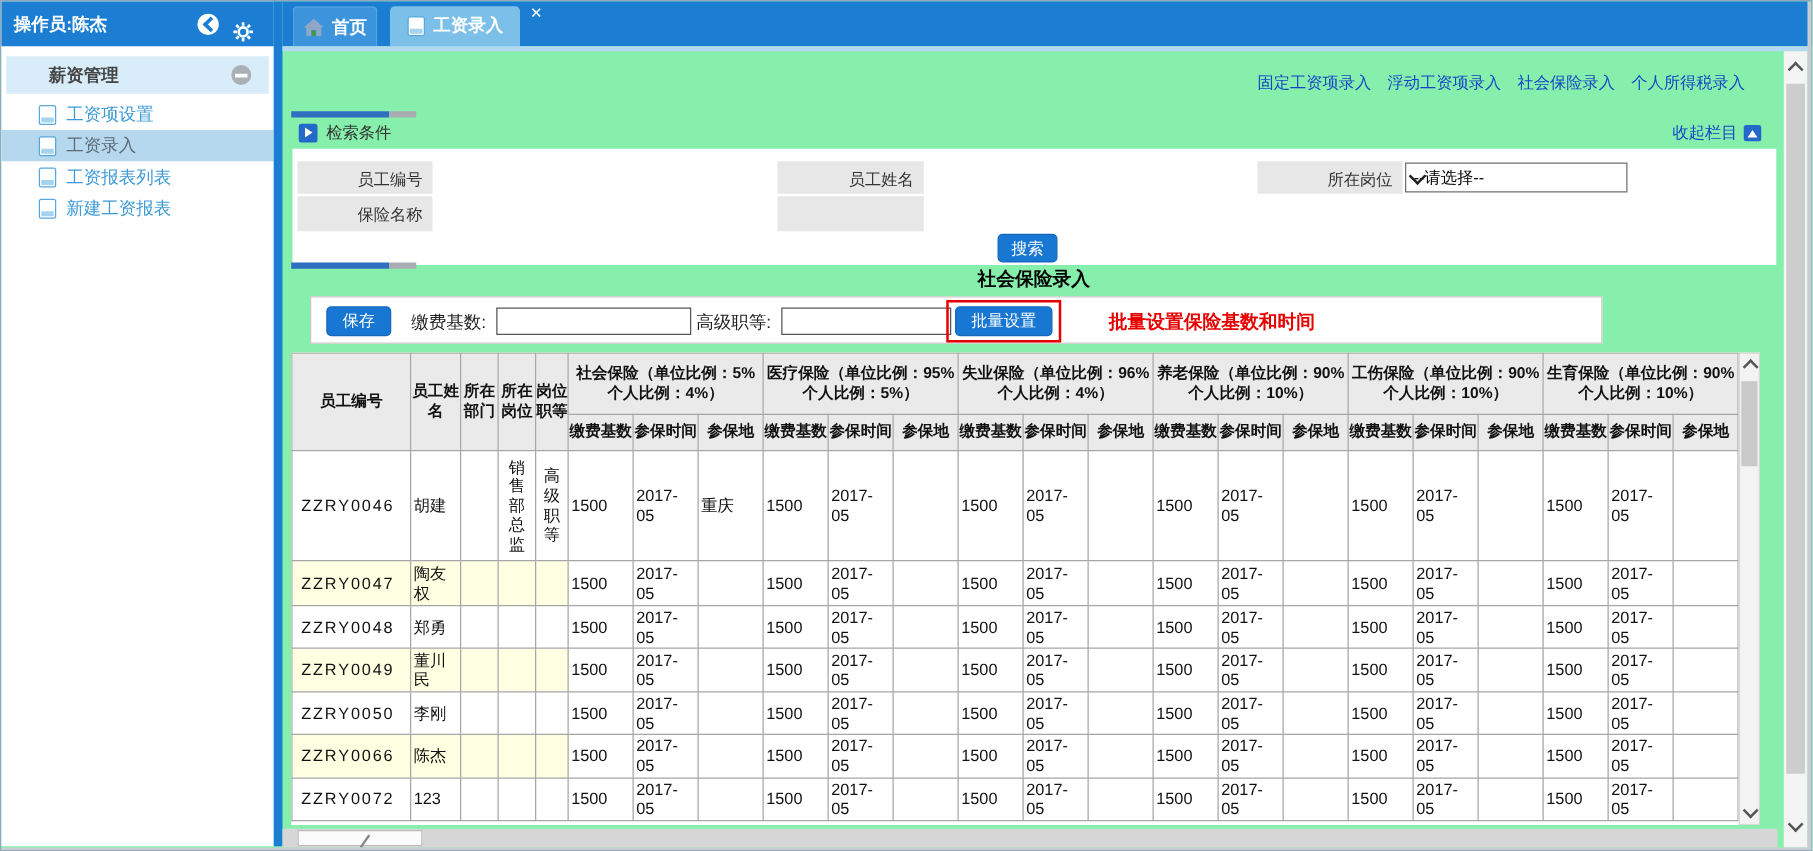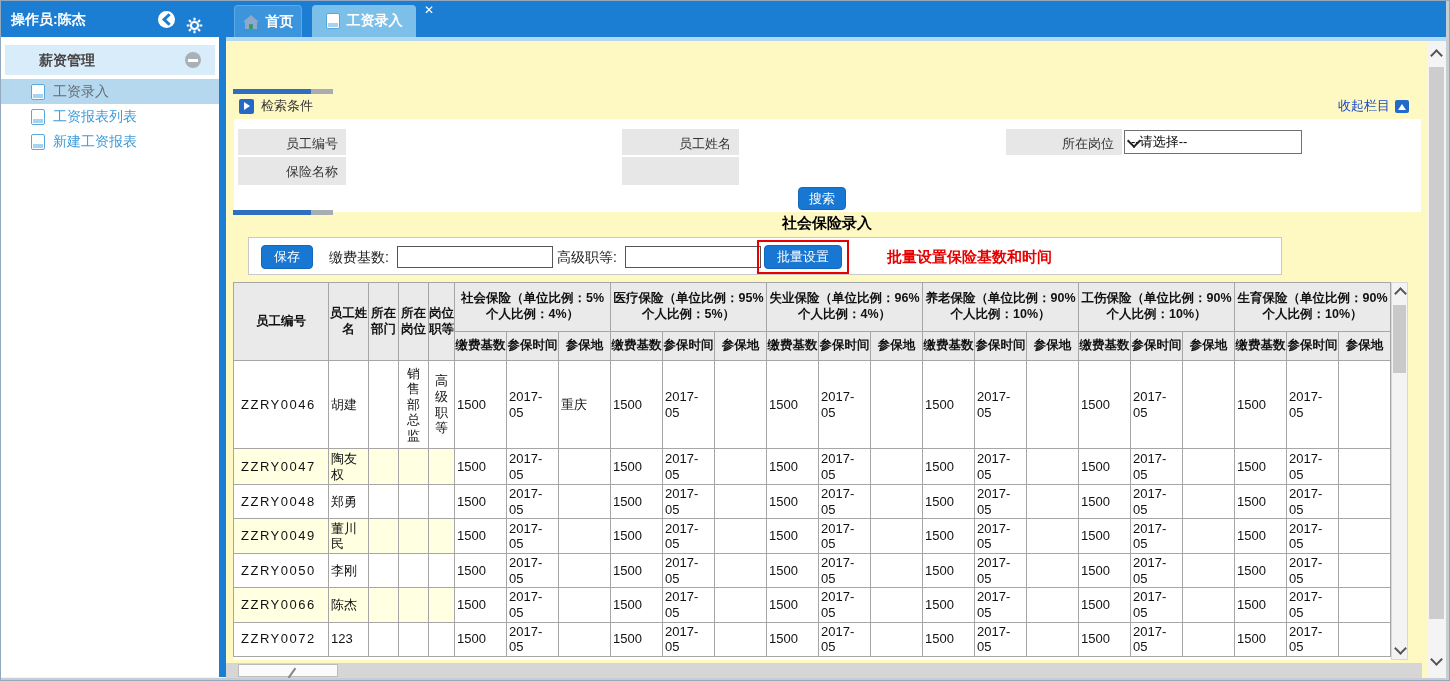--- a/index.html
+++ b/index.html
@@ -1,16 +1,16 @@
 <!DOCTYPE html>
 <html><head>
 <meta charset="utf-8">
 <style>
   html,body{margin:0;padding:0;background:#dde2e7;font-family:"Liberation Sans","DejaVu Sans",sans-serif;}
-  .window{position:relative;width:1450px;height:681px;background:#fef9c3;overflow:hidden;
+  .window{position:relative;width:1450px;height:681px;background:#86efac;overflow:hidden;
           border:1px solid #93a8bd;box-sizing:border-box;}
   
   .sidebar{position:absolute;left:0;top:0;width:218px;height:676px;background:#fff;}
   .op-header{position:absolute;left:0;top:0;width:218px;height:36px;background:#1b7ed3;color:#fff;
              font-weight:bold;font-size:14px;line-height:36px;padding-left:10px;box-sizing:border-box;}
   .back-icon{position:absolute;right:44px;top:10px;width:17px;height:17px;border-radius:50%;background:#fff;}
   .back-icon::after{content:'';position:absolute;left:6px;top:4px;width:6px;height:6px;
              border-left:3px solid #1b7ed3;border-bottom:3px solid #1b7ed3;transform:rotate(45deg);}
   .gear-icon{position:absolute;right:16px;top:10px;width:17px;height:17px;}
   .menu-group{position:absolute;left:4px;top:44px;width:210px;height:30px;background:#d9ecf9;color:#444;
@@ -122,20 +122,24 @@
             <path d="M12 1v4M12 19v4M1 12h4M19 12h4M4.2 4.2l2.8 2.8M17 17l2.8 2.8M19.8 4.2L17 7M7 17l-2.8 2.8"></path>
           </g>
         </svg>
       </span>
     </div>
     <div class="menu-group">
       <span>薪资管理</span>
       <span class="minus-icon"></span>
     </div>
     <div class="menu-list" id="menu-list">
+        <div class="menu-item">
+          <span class="doc-icon"></span>
+          <span>工资项设置</span>
+        </div>
         <div class="menu-item active">
           <span class="doc-icon"></span>
           <span>工资录入</span>
         </div>
         <div class="menu-item">
           <span class="doc-icon"></span>
           <span>工资报表列表</span>
         </div>
         <div class="menu-item">
           <span class="doc-icon"></span>
@@ -154,20 +158,21 @@
       <span>首页</span>
     </div>
     <div class="tab tab-current">
       <span class="doc-icon"></span>
       <span>工资录入</span>
       <span class="tab-close">✕</span>
     </div>
   </div>
   <div class="tab-strip"></div>
 
+  <div class="quick-links" id="quick-links"><a>固定工资项录入</a><a>浮动工资项录入</a><a>社会保险录入</a><a>个人所得税录入</a></div>
 
   <div class="minibar" id="bar1"></div>
   <div class="search-header">
     <span class="toggle-icon"></span>
     <span class="sh-title">检索条件</span>
     <span class="collapse-area">
       <span>收起栏目</span>
       <span class="collapse-icon"></span>
     </span>
   </div>

